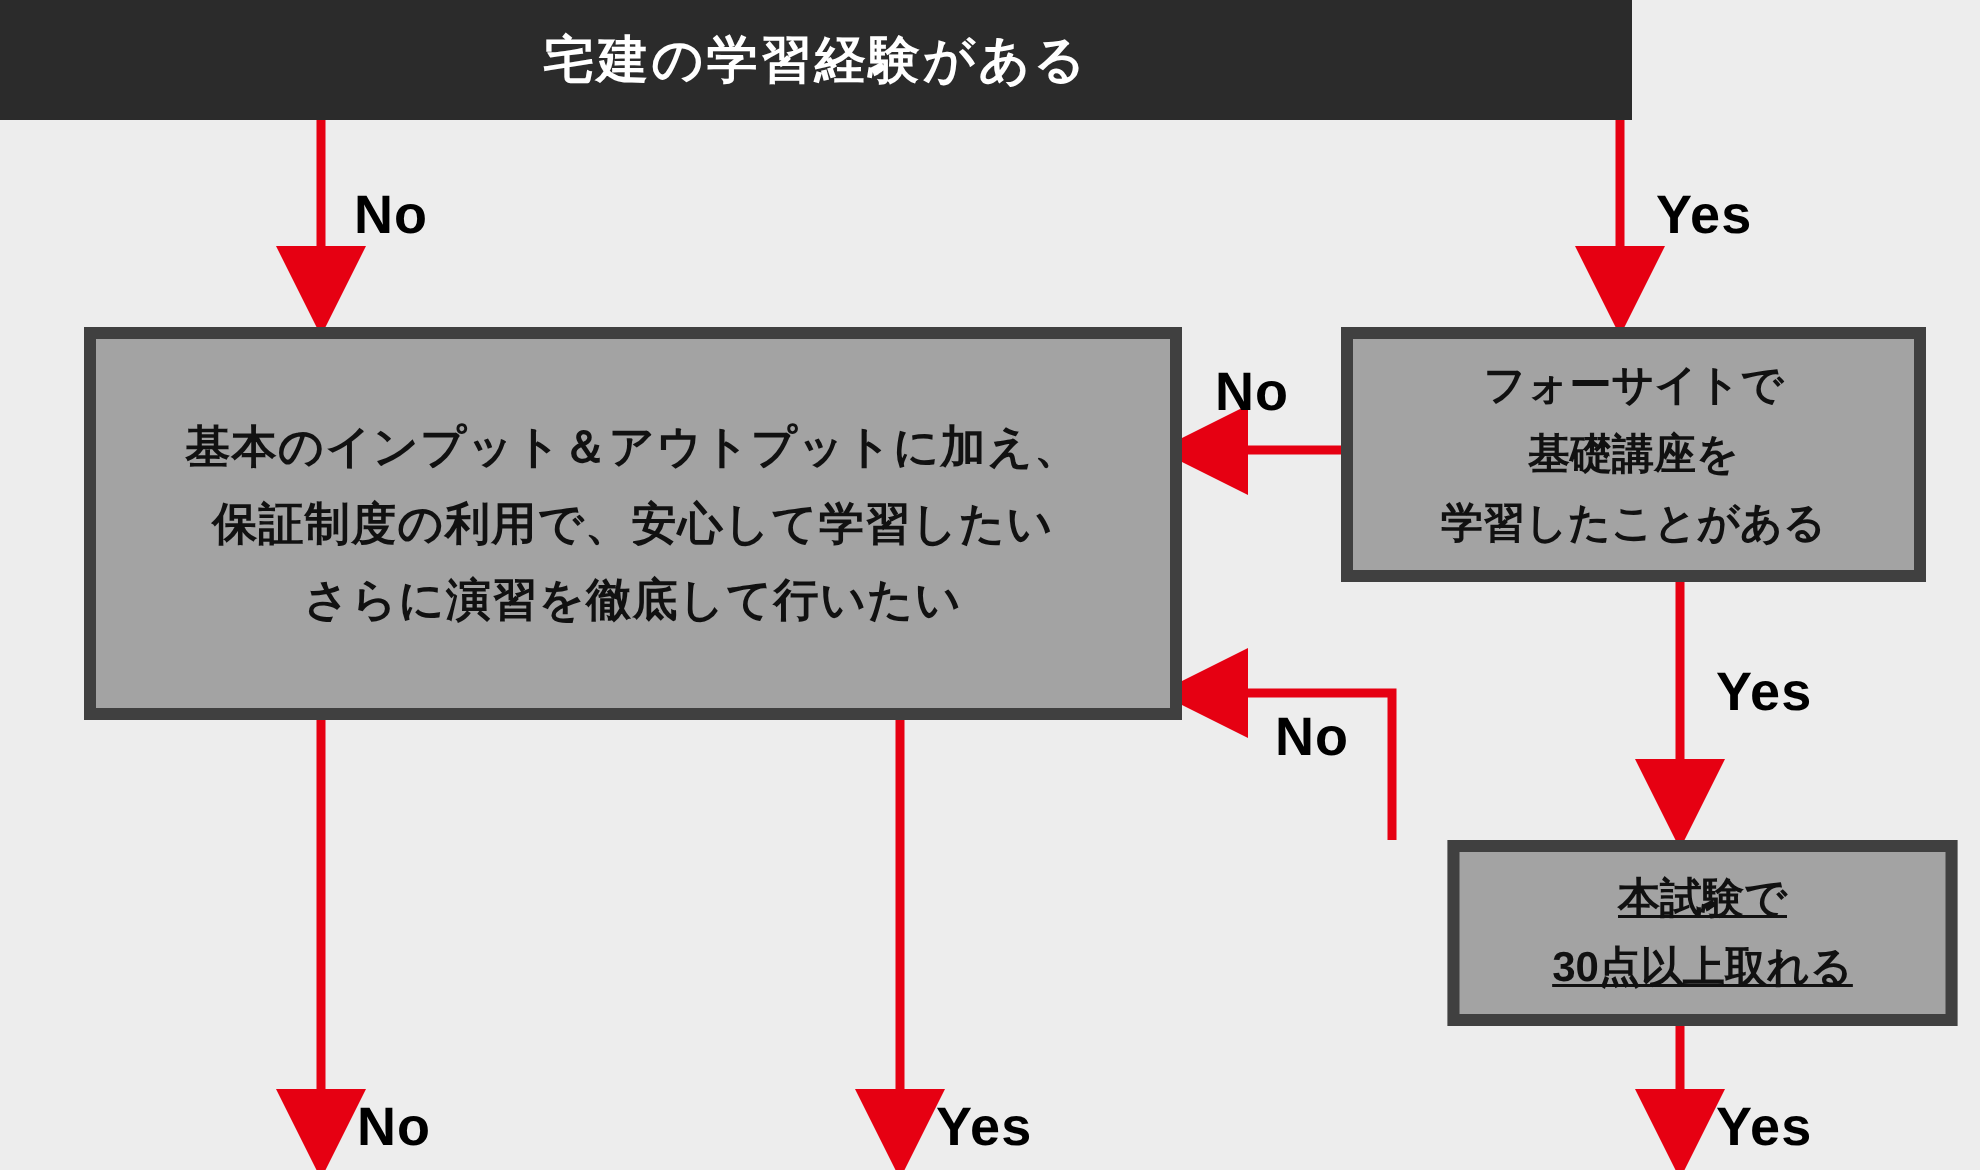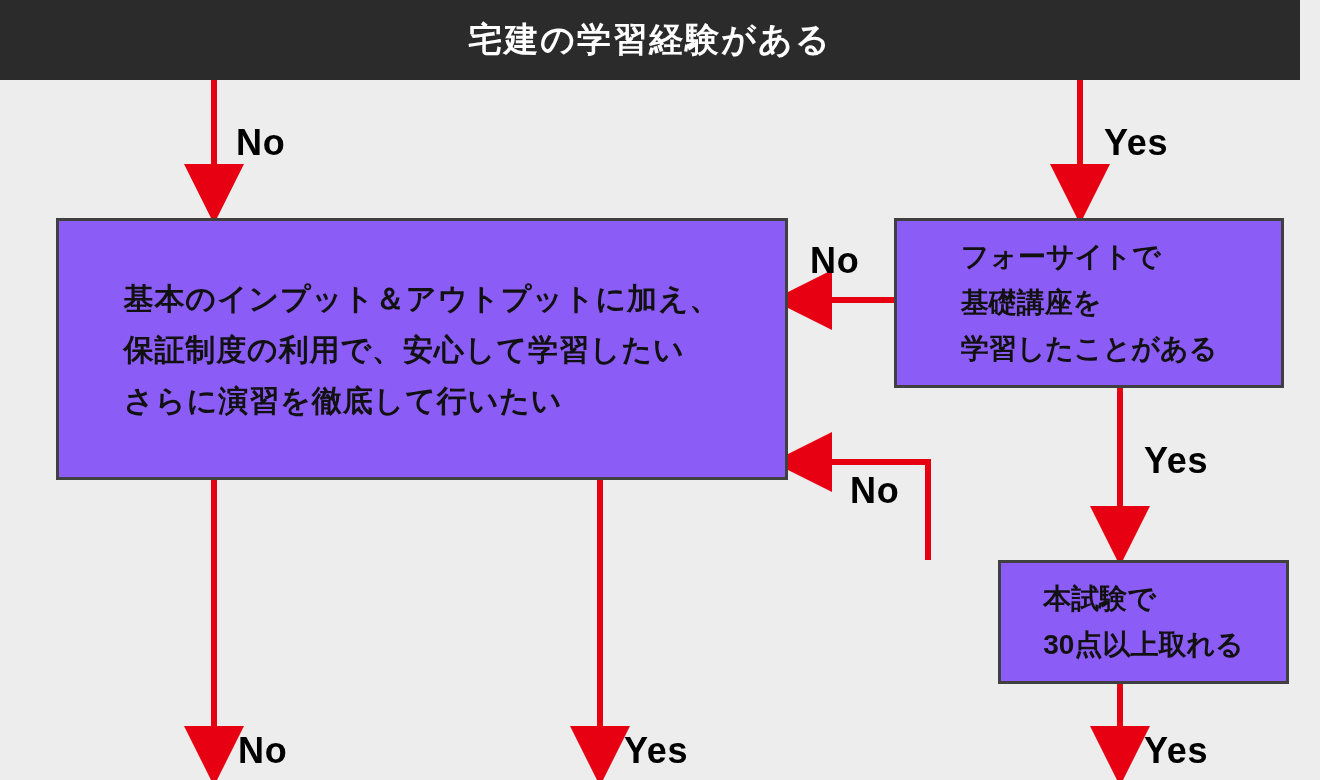--- a/index.html
+++ b/index.html
@@ -12,41 +12,41 @@
     overflow: hidden;
   }
   .canvas {
     position: relative;
     width: 1320px;
     height: 780px;
   }
   .header {
     position: absolute;
     left: 0; top: 0;
-    width: 1300px;
+    width: 1088px;
     height: 80px;
     background: #2b2b2b;
     color: #fff;
     font-size: 34px;
     font-weight: 700;
     letter-spacing: 0.06em;
     display: flex;
     align-items: center;
     justify-content: center;
     text-align: center;
   }
   .node {
     position: absolute;
-    background: #8b5cf6;
-    border: 3px solid #404040;
+    background: #a3a3a3;
+    border: 8px solid #404040;
     box-sizing: border-box;
     display: flex;
     align-items: center;
     justify-content: center;
-    text-align: left;
+    text-align: center;
     font-weight: 700;
     color: #111;
   }
   .node-left {
     left: 56px;
     top: 218px;
     width: 732px;
     height: 262px;
     font-size: 30px;
     line-height: 1.7;
@@ -55,26 +55,27 @@
   }
   .node-right1 {
     left: 894px;
     top: 218px;
     width: 390px;
     height: 170px;
     font-size: 28px;
     line-height: 1.65;
   }
   .node-right2 {
-    left: 998px;
+    left: 965px;
     top: 560px;
-    width: 291px;
+    width: 340px;
     height: 124px;
     font-size: 28px;
     line-height: 1.65;
+    text-decoration: underline;
   }
   .label {
     position: absolute;
     font-size: 36px;
     font-weight: 700;
     color: #000000;
     letter-spacing: 0.02em;
   }
   svg.flow {
     position: absolute;

